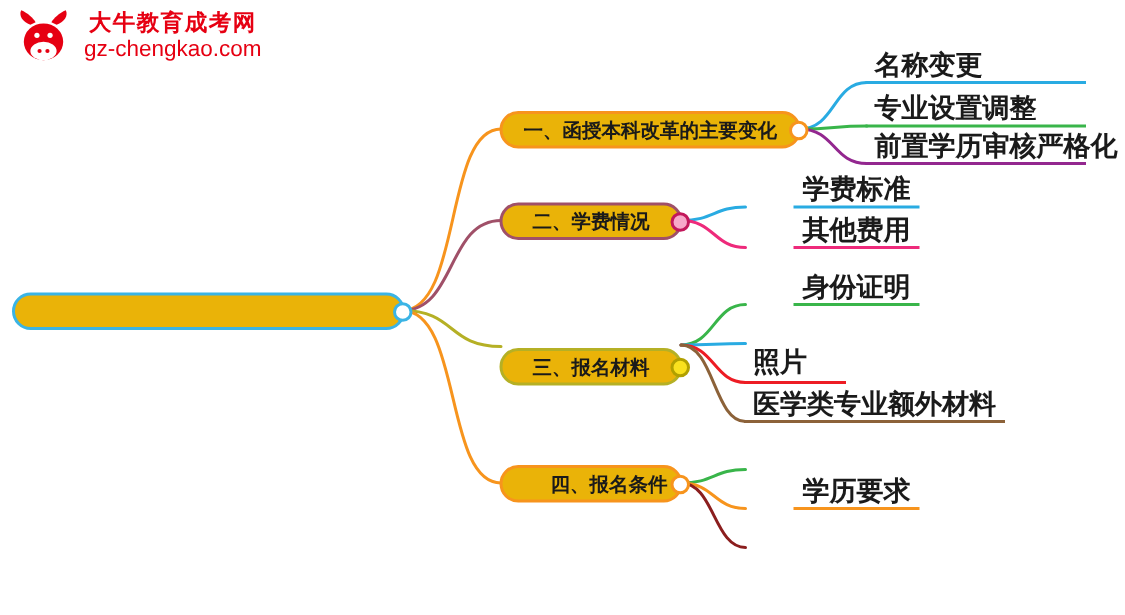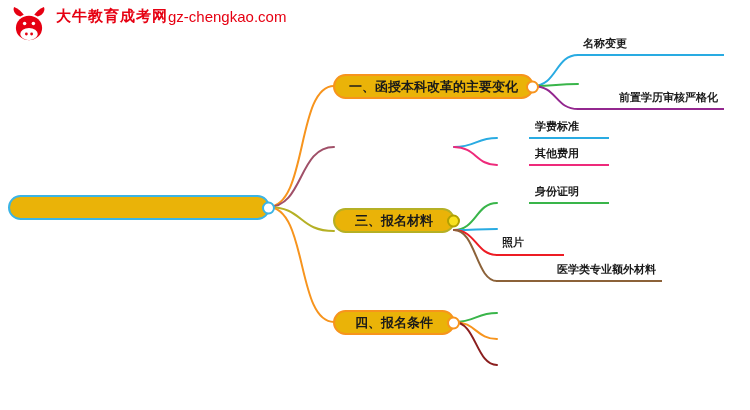--- a/index.html
+++ b/index.html
@@ -12,52 +12,52 @@
     width:750px;height:410px;
     background:#ffffff;
     overflow:hidden;
   }
   .connectors{position:absolute;left:0;top:0;z-index:0;}
   .connectors path{fill:none;stroke-width:2;stroke-linecap:round;}
 
   
   .logo{position:absolute;left:8px;top:6px;display:flex;align-items:flex-start;z-index:2;}
   .logo .bull{width:42px;height:42px;flex:0 0 auto;}
-  .logo-text{margin-left:6px;display:flex;flex-direction:row;align-items:center;}
+  .logo-text{margin-left:6px;display:flex;flex-direction:column;align-items:center;}
   .logo-title{color:#e60012;font-size:15px;font-weight:bold;letter-spacing:1px;line-height:20px;}
   .logo-url{color:#e60012;font-size:15px;line-height:13px;}
 
   
   .node{
     position:absolute;z-index:1;box-sizing:border-box;
     background:#eab308;border:2px solid #999;border-radius:13px;
     display:flex;align-items:center;justify-content:center;
     font-size:13px;font-weight:600;color:#1a1a1a;white-space:nowrap;
     padding:0 8px;
   }
   .root{left:8px;top:195px;width:262px;height:25px;border-color:#3bb4e5;}
   .branch1{left:333px;top:74px;width:201px;height:25px;border-color:#f7941d;}
   .branch2{left:333px;top:135px;width:122px;height:25px;border-color:#a05068;}
-  .branch3{left:333px;top:208px;width:122px;height:25px;border-color:#b5b025;}
-  .branch4{left:333px;top:310px;width:122px;height:25px;border-color:#f7941d;}
+  .branch3{left:333px;top:232px;width:122px;height:25px;border-color:#b5b025;}
+  .branch4{left:333px;top:310px;width:122px;height:25px;border-color:#f7941d;justify-content:flex-end;}
 
   .dot{
     position:absolute;right:-7px;top:50%;transform:translateY(-50%);
     width:9px;height:9px;border-radius:50%;
     background:#fff;border:2px solid #999;z-index:2;
   }
   .dot-blue{border-color:#3bb4e5;}
   .dot-orange{border-color:#f7941d;}
   .dot-pink{border-color:#c2185b;background:#f7a8c9;}
   .dot-yellow{border-color:#b1a000;background:#f9e11e;}
 
   
   .leaf{
     position:absolute;z-index:1;box-sizing:border-box;
-    font-size:11px;font-weight:600;color:#1a1a1a;white-space:nowrap;
+    font-size:18px;font-weight:600;color:#1a1a1a;white-space:nowrap;
     line-height:16px;padding:0 6px 3px 6px;border-bottom:2px solid #999;
   }
   .leaf-wide{width:147px;}
   .leaf-sm{min-width:80px;margin-left:33px;}
   .leaf-xs{min-width:68px;font-family:Liberation Mono, monospace;}
   .leaf-xl{min-width:166px;}
   .ul-blue{border-bottom-color:#29abe2;}
   .ul-green{border-bottom-color:#39b54a;}
   .ul-purple{border-bottom-color:#93278f;text-align:right;}
   .ul-pink{border-bottom-color:#ee2a7b;}
@@ -114,35 +114,41 @@
 
   <div class="node root">
     <span class="dot dot-blue"></span>
   </div>
 
   <div class="node branch1">
     <span>一、函授本科改革的主要变化</span>
     <span class="dot dot-orange"></span>
   </div>
 
+  <div class="node branch2">
+    <span>二、学费情况</span>
+    <span class="dot dot-pink"></span>
+  </div>
 
   <div class="node branch3">
     <span>三、报名材料</span>
     <span class="dot dot-yellow"></span>
   </div>
 
   <div class="node branch4">
     <span>四、报名条件</span>
     <span class="dot dot-orange"></span>
   </div>
 
   <div class="leaf leaf-wide ul-blue" style="left:577px;top:35px;">名称变更</div>
+  <div class="leaf leaf-wide ul-green" style="left:577px;top:64px;">专业设置调整</div>
   <div class="leaf leaf-wide ul-purple" style="left:577px;top:89px;">前置学历审核严格化</div>
 
   <div class="leaf leaf-sm ul-blue" style="left:496px;top:118px;">学费标准</div>
   <div class="leaf leaf-sm ul-pink" style="left:496px;top:145px;">其他费用</div>
 
   <div class="leaf leaf-sm ul-green" style="left:496px;top:183px;">身份证明</div>
   <div class="leaf leaf-xs ul-red" style="left:496px;top:235px;">照片</div>
   <div class="leaf leaf-xl ul-brown" style="left:496px;top:261px;">医学类专业额外材料</div>
 
+  <div class="leaf leaf-sm ul-orange" style="left:496px;top:319px;">学历要求</div>
 
 </div>
 
 </body></html>

